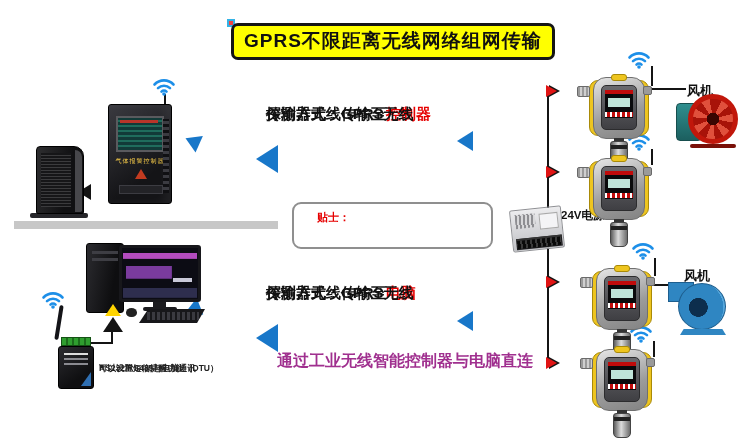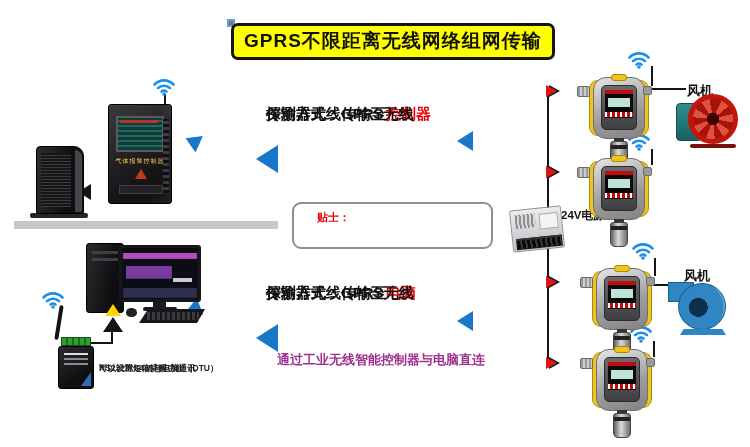--- a/index.html
+++ b/index.html
@@ -29,21 +29,21 @@
   .sa-big .ab{height:18px;}
   .sa-sm .ah{border-width:10px 16px 10px 0;border-right-color:var(--blue);}
   .sa-sm .ab{height:12px;background:repeating-linear-gradient(90deg,var(--blue) 0 4px,rgba(0,0,0,0) 4px 7px);}
   .sa-dg .ah{border-width:9px 15px 9px 0;border-right-color:var(--blue);}
   .sa-dg .ab{height:11px;background:repeating-linear-gradient(90deg,var(--blue) 0 5px,rgba(0,0,0,0) 5px 9px);}
 
   
   .flow{font-size:15px;font-weight:bold;color:#111;white-space:nowrap;line-height:1.35;}
   .flow .row{position:static;display:block;}
   .hl{position:static;color:var(--red);}
-  .note{left:277px;top:351px;font-size:13px;font-weight:bold;color:var(--purple);white-space:nowrap;}
+  .note{left:277px;top:351px;font-size:16px;font-weight:bold;color:var(--purple);white-space:nowrap;}
   .tip{left:276px;top:202px;width:201px;height:47px;background:#fff;border:2px solid #8f8f8f;border-radius:9px;
        padding:5px 23px;font-size:11px;font-weight:bold;color:#222;line-height:1.55;margin-left:16px;}
   .tip span{position:static;}
   .tip-lbl{color:var(--red);}
 
   
   .branch{display:flex;align-items:center;height:14px;}
   .branch .seg{position:static;height:2px;width:5px;background:#141414;}
   .branch .seg2{position:static;height:2px;flex:1;background:#141414;}
   .tri-rb{position:static;width:0;height:0;border:6px solid transparent;border-right:0;border-left:11px solid #141414;}

